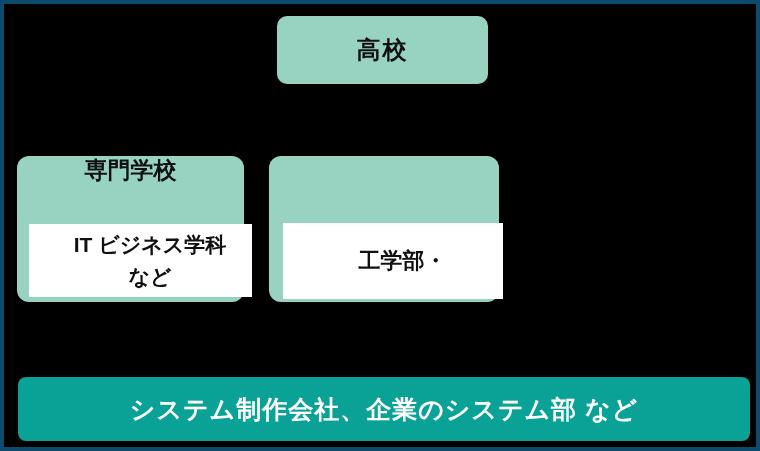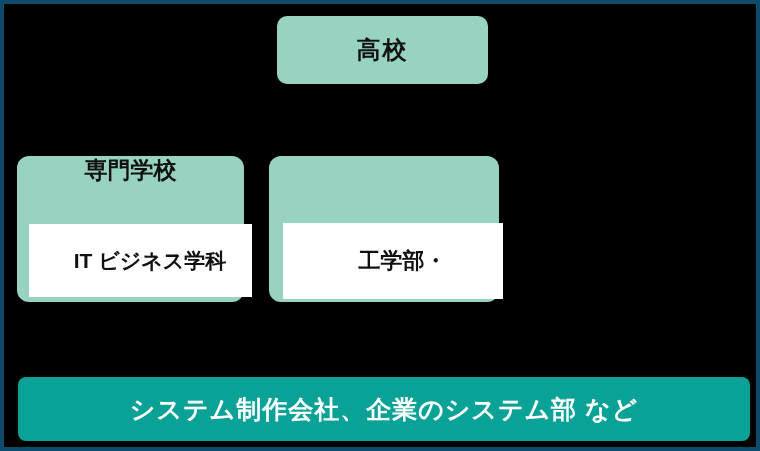--- a/index.html
+++ b/index.html
@@ -102,20 +102,21 @@
 <div class="canvas">
 
   <div class="green-box top-box">
     <span>高校</span>
   </div>
 
   <div class="green-box mid-box left">
     <div class="box-title">専門学校</div>
     <div class="inner-white">
       <div>IT ビジネス学科</div>
+      <div>など</div>
     </div>
   </div>
 
   <div class="green-box mid-box right">
     <div class="box-title">
     </div>
     <div class="inner-white">
       <div>工学部・</div>
     </div>
   </div>

